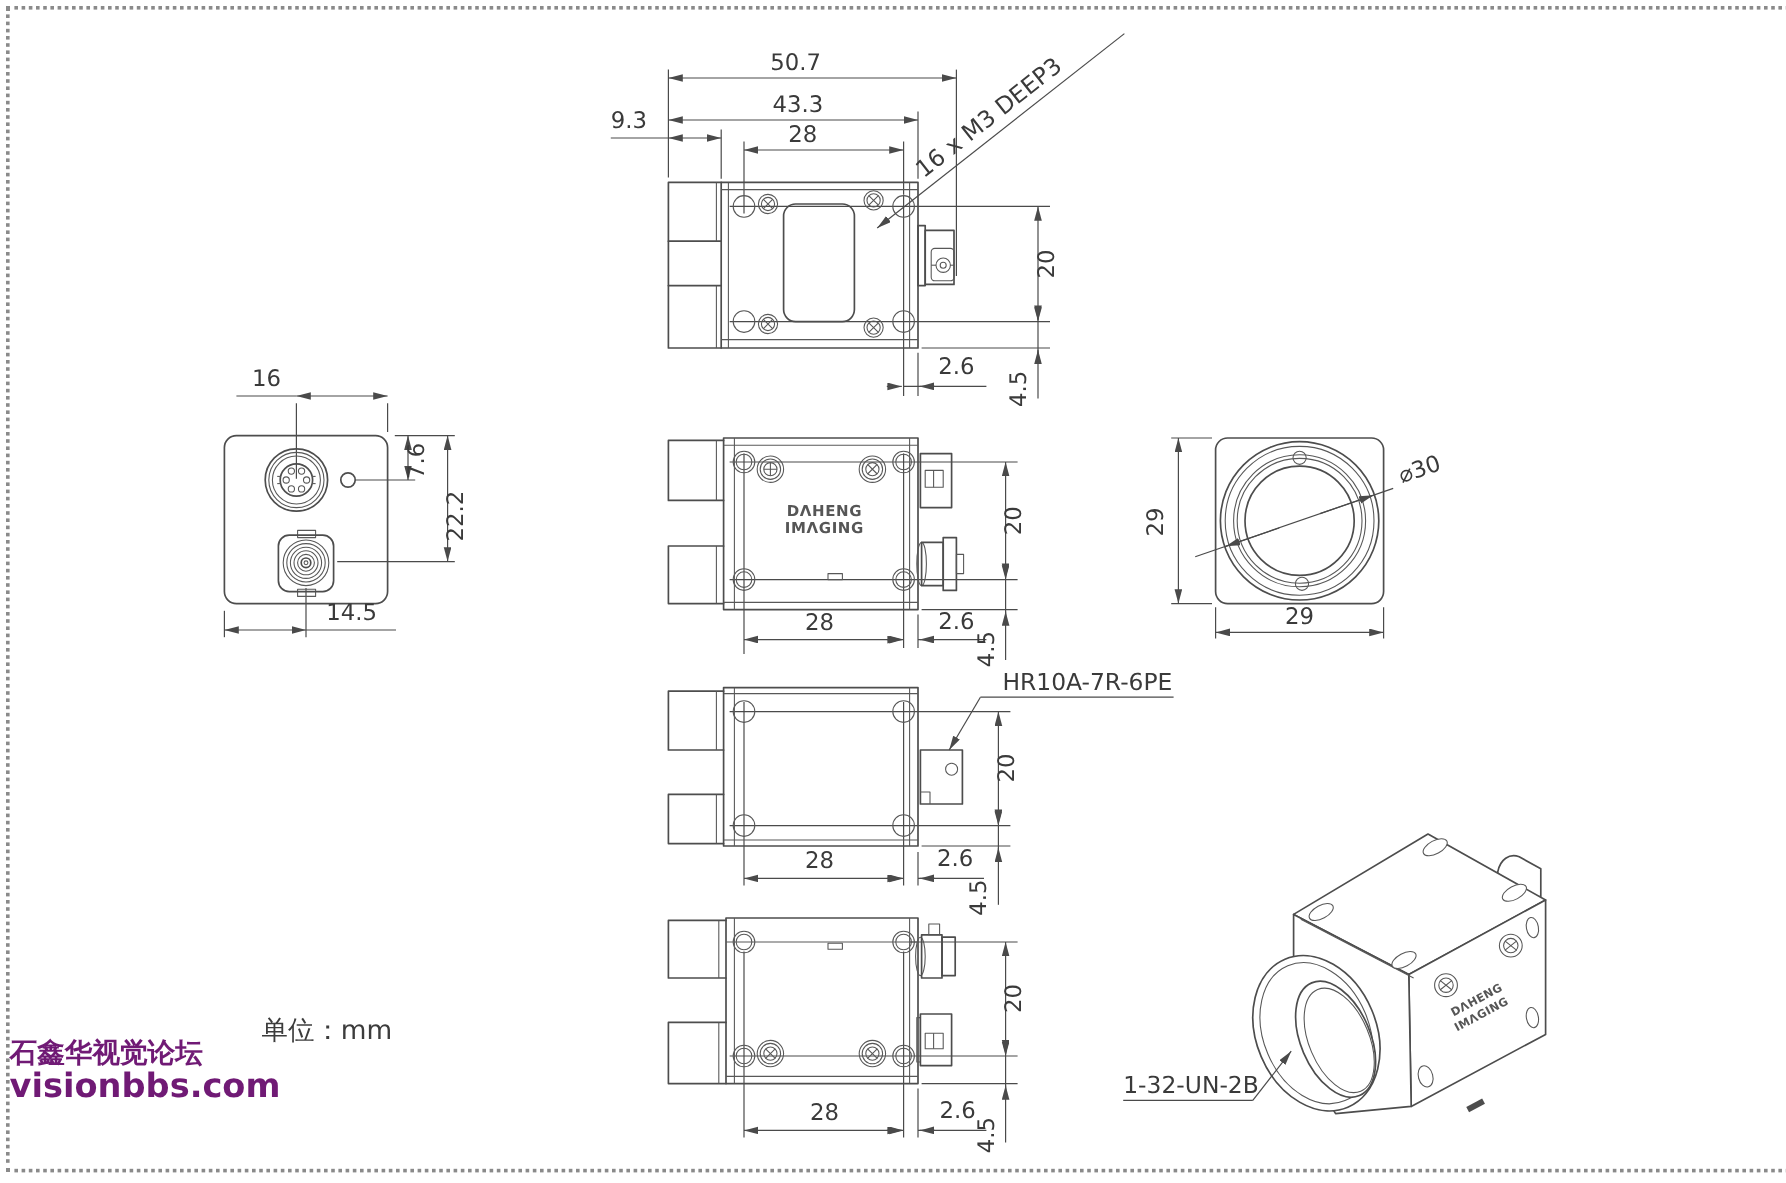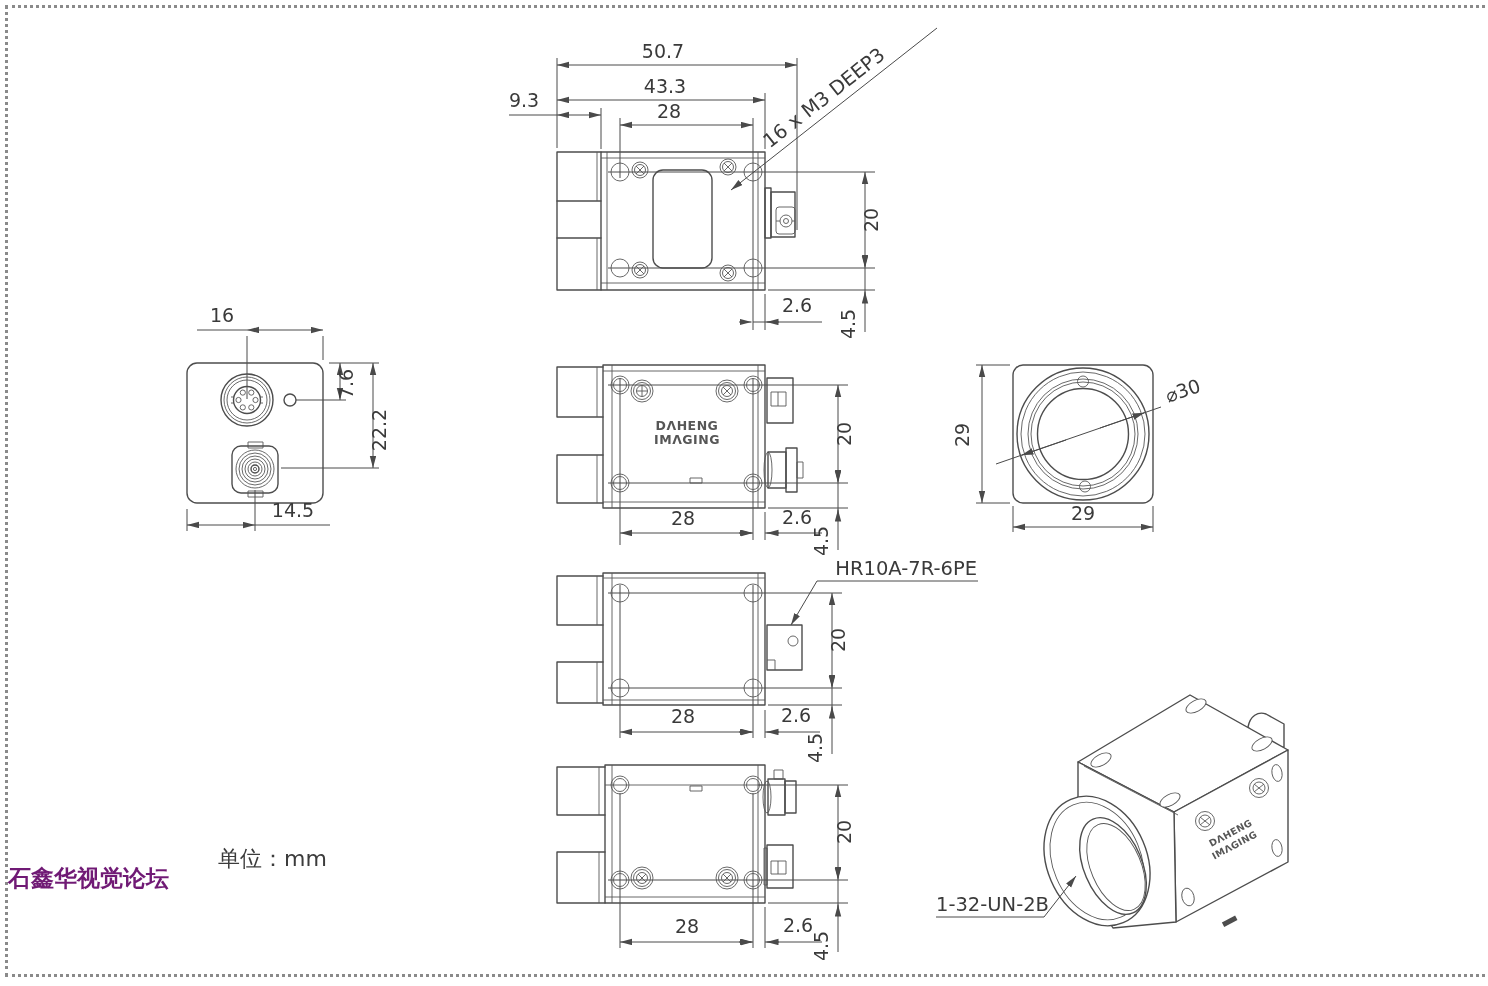--- a/index.html
+++ b/index.html
@@ -390,14 +390,15 @@
       <line class="dl" x1="936" y1="917" x2="1044" y2="917"></line>
       <line class="dl" x1="1044" y1="917" x2="1076" y2="876" marker-end="url(#ae)"></line>
       <text class="lbl" x="936" y="911" text-anchor="start">1-32-UN-2B</text>
     </g>
 
     <text class="unit" x="218" y="866" text-anchor="start">单位：mm</text>
   </svg>
 
   <div id="watermark">
     <div class="wm1">石鑫华视觉论坛</div>
+    <div class="wm2">visionbbs.com</div>
   </div>
 </div>
 
 </body></html>

